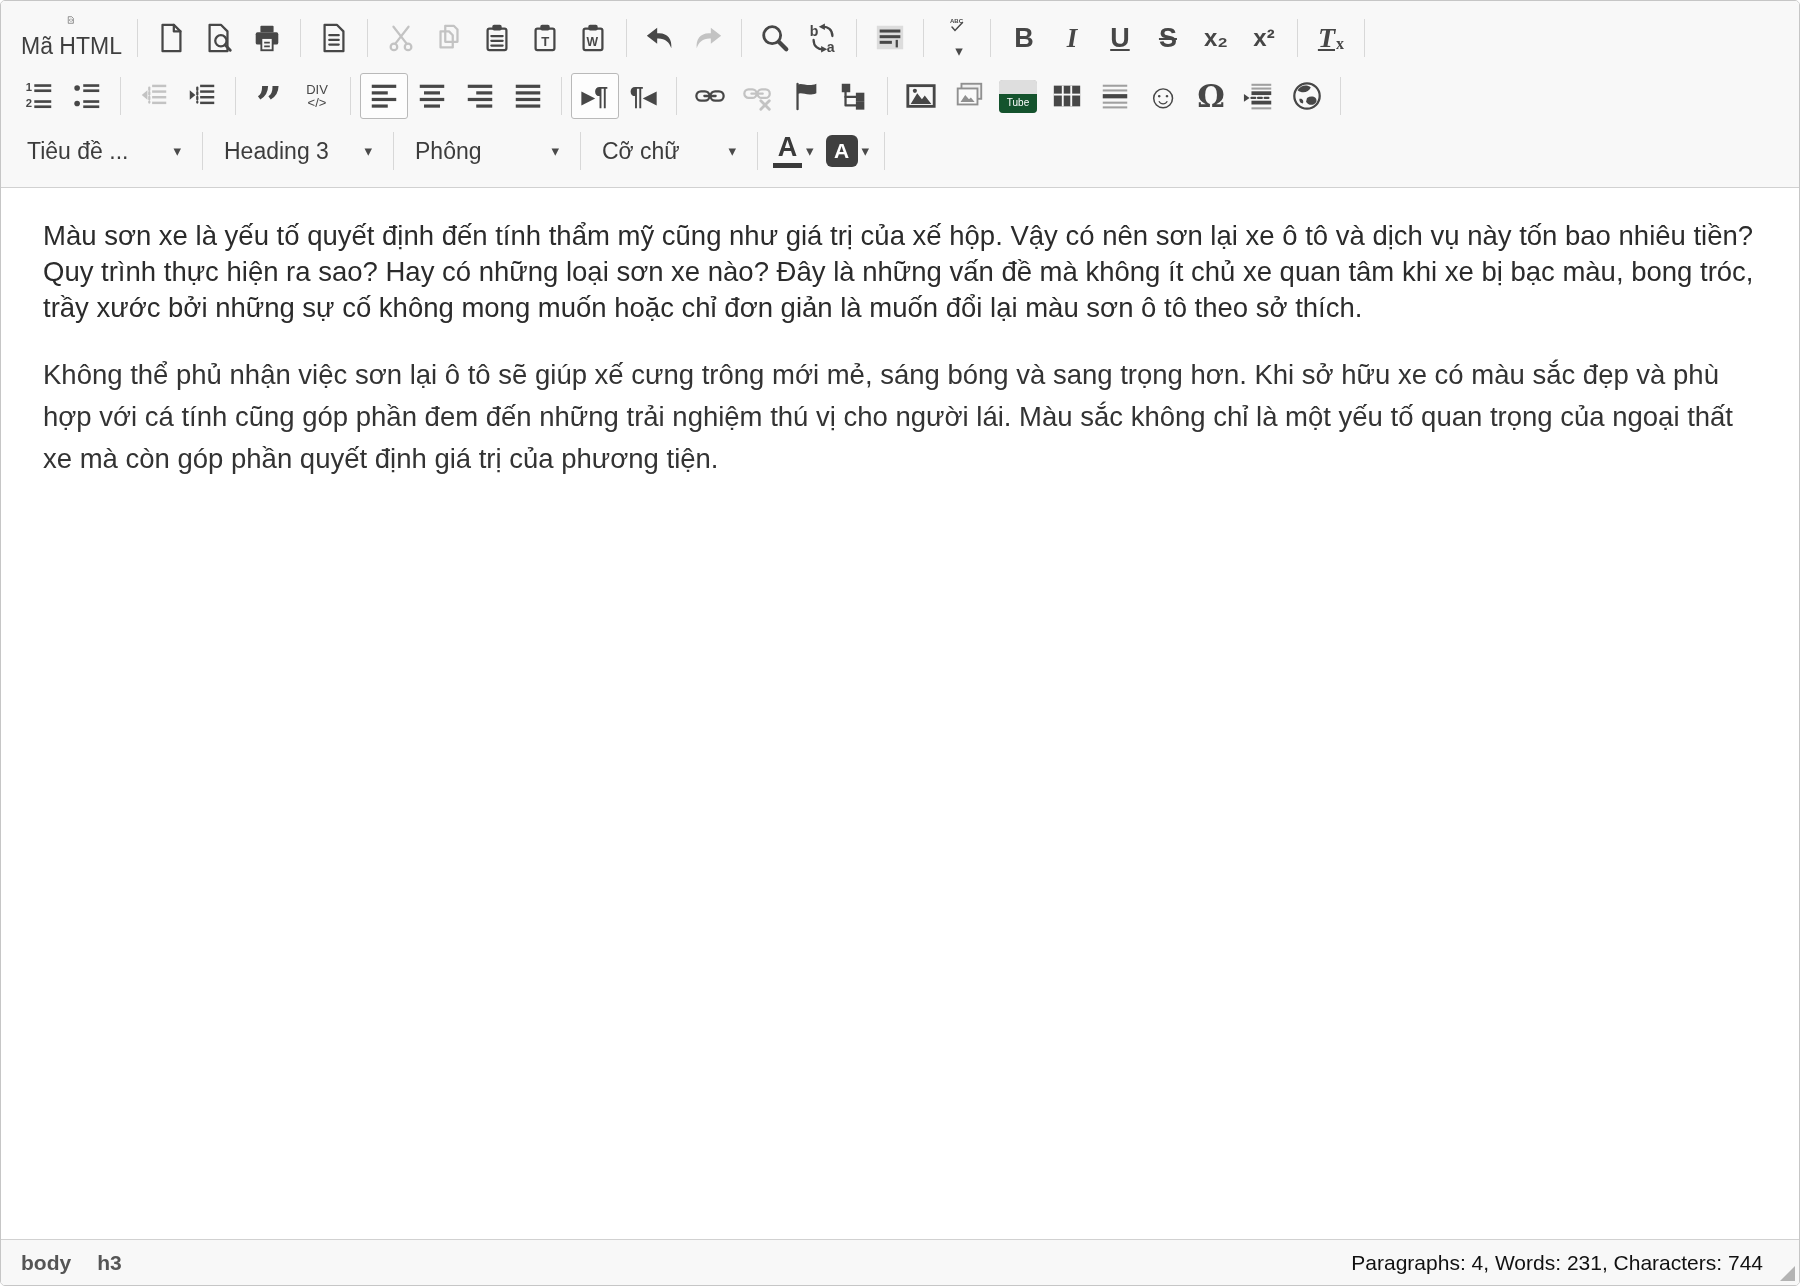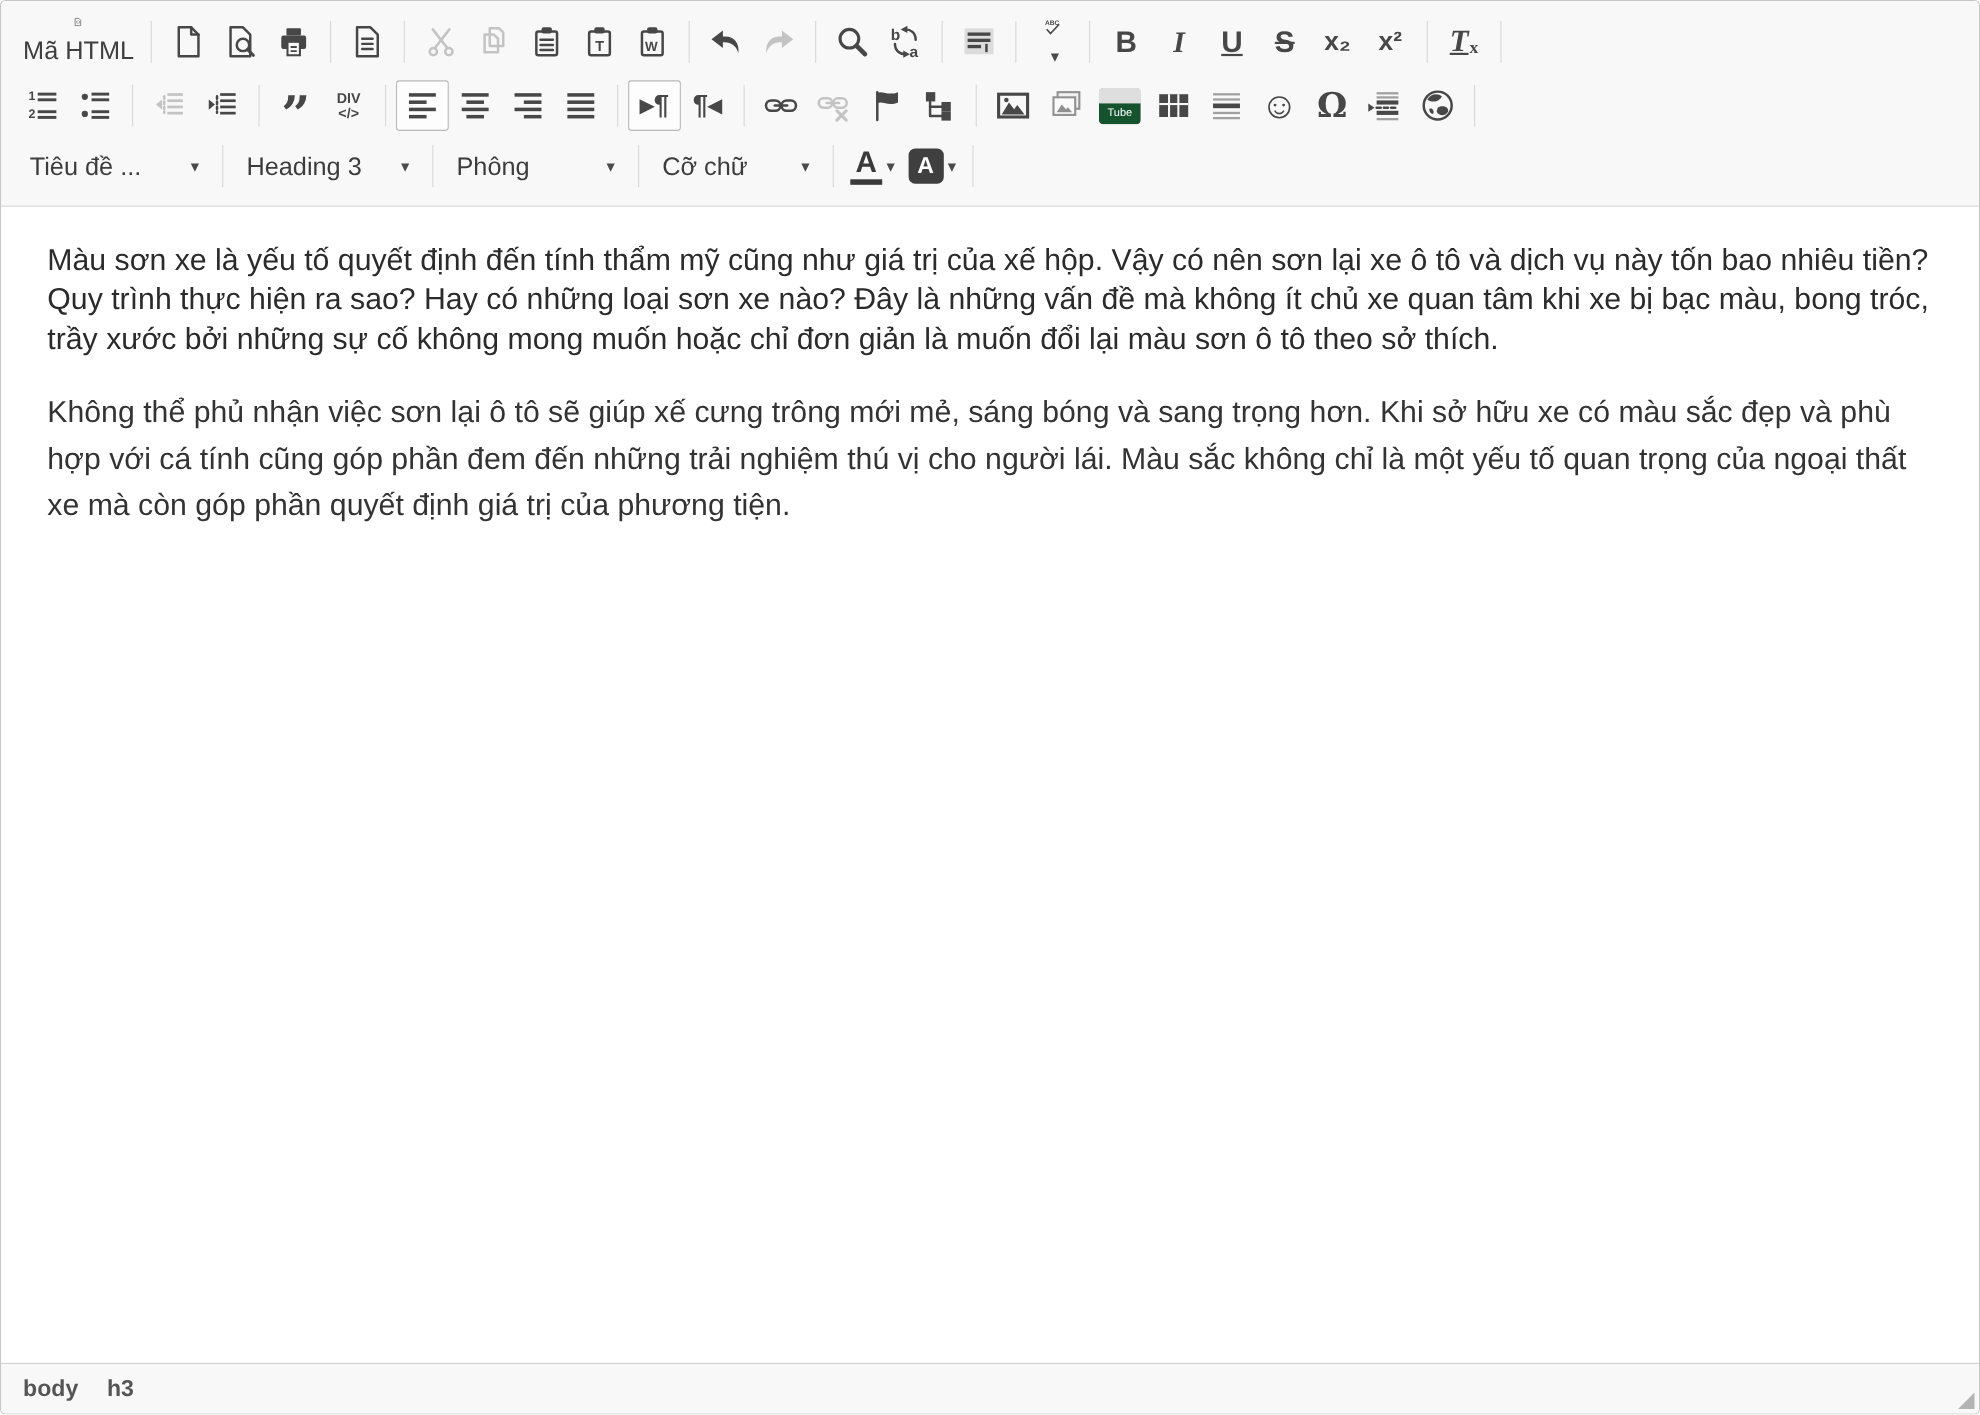--- a/index.html
+++ b/index.html
@@ -26,21 +26,21 @@
   .sep{width:1px;height:38px;background:#d8d8d8;margin:0 9px;flex:0 0 auto;}
   .btn-label{font-size:23px;color:#3f3f3f;white-space:nowrap;}
   .glyph{font-size:27px;font-weight:bold;line-height:1;}
   .glyph.it{font-style:italic;font-family:"Liberation Serif",serif;}
   .glyph.ul{text-decoration:underline;}
   .glyph.st{text-decoration:line-through;}
   .glyph.quote{font-family:"DejaVu Serif",serif;font-size:46px;line-height:0.5;transform:translateY(8px);}
   .glyph.para-dir{font-size:25px;font-weight:bold;}
   .glyph.smiley{font-size:34px;font-weight:normal;}
   .glyph.omega{font-family:"DejaVu Serif",serif;font-size:31px;}
-  .stack{display:flex;flex-direction:column;align-items:center;line-height:1;font-weight:bold;}
+  .stack{display:flex;flex-direction:column;align-items:center;line-height:1;font-weight:normal;}
   .stack .l1{font-size:13px;}
   .stack .l2{font-size:13px;}
   .caret{font-size:15px;color:#4a4a4a;margin-left:4px;}
   svg.ico{display:block;}
   svg .s{fill:none;stroke:currentColor;stroke-width:2.4;stroke-linecap:round;stroke-linejoin:round;}
   svg .s3{fill:none;stroke:currentColor;stroke-width:3;stroke-linecap:round;}
   svg .f{fill:currentColor;stroke:none;}
   svg text{fill:currentColor;font-family:"Liberation Sans",sans-serif;font-weight:bold;}
   .rf{display:flex;align-items:flex-end;font-family:"Liberation Serif",serif;}
   .rf .t{font-size:28px;font-weight:bold;font-style:italic;text-decoration:underline;line-height:1;}
@@ -499,16 +499,17 @@
   <div class="content">
     <p class="intro">Màu sơn xe là yếu tố quyết định đến tính thẩm mỹ cũng như giá trị của xế hộp. Vậy có nên sơn lại xe ô tô và dịch vụ này tốn bao nhiêu tiền? Quy trình thực hiện ra sao? Hay có những loại sơn xe nào? Đây là những vấn đề mà không ít chủ xe quan tâm khi xe bị bạc màu, bong tróc, trầy xước bởi những sự cố không mong muốn hoặc chỉ đơn giản là muốn đổi lại màu sơn ô tô theo sở thích.</p>
     <p class="para">Không thể phủ nhận việc sơn lại ô tô sẽ giúp xế cưng trông mới mẻ, sáng bóng và sang trọng hơn. Khi sở hữu xe có màu sắc đẹp và phù hợp với cá tính cũng góp phần đem đến những trải nghiệm thú vị cho người lái. Màu sắc không chỉ là một yếu tố quan trọng của ngoại thất xe mà còn góp phần quyết định giá trị của phương tiện.</p>
   </div>
 
   <div class="statusbar">
     <div class="elpath">
       <span class="el">body</span>
       <span class="el">h3</span>
     </div>
+    <span class="stats">Paragraphs: 4, Words: 231, Characters: 744</span>
     <span class="grip"></span>
   </div>
 
 </div>
 
 </body></html>

